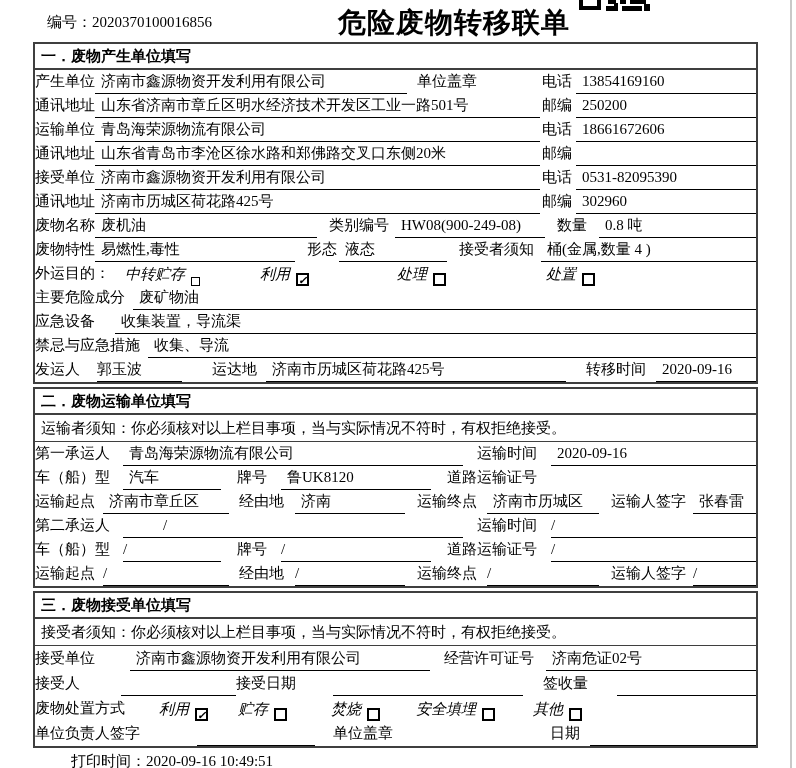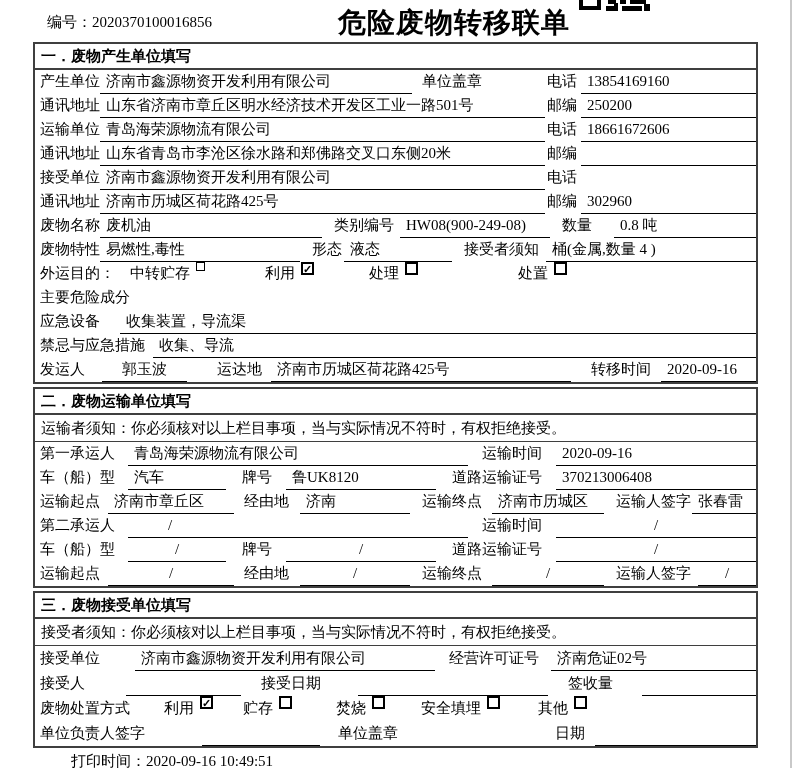--- a/index.html
+++ b/index.html
@@ -12,27 +12,27 @@
   
   .serial { position:absolute; left:47px; top:13px; font-size:15px; white-space:nowrap; }
   .title  { position:absolute; left:338px; top:4px; font-size:28px; font-weight:bold; letter-spacing:1px; white-space:nowrap; }
   .qr-frag { position:absolute; left:578px; top:0; width:72px; height:11px; overflow:hidden; }
   .edge-line { position:absolute; left:790px; top:0; width:2px; height:768px; background:#c9c9c9; }
   
   .doc { position:absolute; left:33px; top:42px; width:725px; }
   .sec { border:2px solid #3f3f3f; background:#fff; margin-bottom:3px; }
   .sec-h { height:26px; line-height:25px; font-weight:bold; font-size:15px; padding-left:6px; border-bottom:2px solid #3f3f3f; white-space:nowrap; }
   .notice { height:27px; line-height:26px; font-size:15px; padding-left:6px; border-bottom:1px solid #3f3f3f; white-space:nowrap; }
-  .row { display:flex; height:24px; line-height:23px; font-size:15px; padding-left:5px; overflow:hidden; }
+  .row { display:flex; height:24px; line-height:23px; font-size:15px; overflow:hidden; }
   .s3 .row { height:25px; line-height:24px; }
   .lbl { flex:none; white-space:nowrap; }
   .u { flex:none; border-bottom:1px solid #000; white-space:nowrap; overflow:hidden; padding-left:6px; }
   .u.fill { flex:1 1 auto; }
-  .u.ctr { text-align:center; padding-left:0; }
-  .opt { flex:none; white-space:nowrap; display:flex; align-items:flex-start; }
+  .u.ctr { padding-left:0; }
+  .opt { flex:none; white-space:nowrap; display:flex; align-items:flex-end;font-style:italic; }
   .opt-l { white-space:nowrap; }
   .cb { display:inline-block; width:13px; height:13px; border:2px solid #000; margin-left:6px;
         line-height:10px; text-align:center; font-size:11px; font-weight:bold; }
   .cb.sm { width:9px; height:9px; border-width:1px; line-height:7px; font-size:8px; margin-left:6px; }
   .print-line { margin:4px 0 0 38px; font-size:15px; white-space:nowrap; }
 </style>
 </head>
 <body>
 
 <div class="page">
@@ -85,36 +85,37 @@
         <span class="lbl" style="width:60px">通讯地址</span>
         <span class="u" style="width:445px">山东省青岛市李沧区徐水路和郑佛路交叉口东侧20米</span>
         <span class="lbl" style="width:34px;margin-left:2px">邮编</span>
         <span class="u fill"></span>
       </div>
 
       <div class="row">
         <span class="lbl" style="width:60px">接受单位</span>
         <span class="u" style="width:445px">济南市鑫源物资开发利用有限公司</span>
         <span class="lbl" style="width:34px;margin-left:2px">电话</span>
+        <span class="u fill">0531-82095390</span>
       </div>
 
       <div class="row">
         <span class="lbl" style="width:60px">通讯地址</span>
         <span class="u" style="width:445px">济南市历城区荷花路425号</span>
         <span class="lbl" style="width:34px;margin-left:2px">邮编</span>
         <span class="u fill">302960</span>
       </div>
 
       <div class="row">
         <span class="lbl" style="width:60px">废物名称</span>
         <span class="u" style="width:222px">废机油</span>
         <span class="lbl" style="width:62px;margin-left:12px">类别编号</span>
         <span class="u" style="width:150px;margin-left:4px">HW08(900-249-08)</span>
         <span class="lbl" style="width:32px;margin-left:12px">数量</span>
-        <span class="u fill" style="margin-left:20px">0.8 吨</span>
+        <span class="u fill" style="margin-left:10px">0.8 吨</span>
       </div>
 
       <div class="row">
         <span class="lbl" style="width:60px">废物特性</span>
         <span class="u" style="width:200px">易燃性,毒性</span>
         <span class="lbl" style="width:32px;margin-left:12px">形态</span>
         <span class="u" style="width:108px;">液态</span>
         <span class="lbl" style="width:62px;margin-left:12px">接受者须知</span>
         <span class="u fill" style="margin-left:20px">桶(金属,数量 4 )</span>
       </div>
@@ -122,32 +123,33 @@
       <div class="row">
         <span class="lbl" style="width:80px">外运目的：</span>
         <span class="opt" style="margin-left:10px">
           <span class="opt-l">中转贮存</span>
           <span class="cb sm"></span>
         </span>
         <span class="opt" style="margin-left:60px">
           <span class="opt-l">利用</span>
           <span class="cb">✓</span>
         </span>
-        <span class="opt" style="margin-left:55px">
+        <span class="opt" style="margin-left:88px">
           <span class="opt-l">处理</span>
           <span class="cb"></span>
         </span>
         <span class="opt" style="margin-left:100px">
           <span class="opt-l">处置</span>
           <span class="cb"></span>
         </span>
       </div>
 
       <div class="row">
         <span class="lbl" style="width:90px">主要危险成分</span>
+        <span class="u fill" style="margin-left:8px">废矿物油</span>
       </div>
 
       <div class="row">
         <span class="lbl" style="width:60px">应急设备</span>
         <span class="u fill" style="margin-left:20px">收集装置，导流渠</span>
       </div>
 
       <div class="row">
         <span class="lbl" style="width:105px">禁忌与应急措施</span>
         <span class="u fill" style="margin-left:8px">收集、导流</span>
@@ -173,32 +175,31 @@
         <span class="lbl" style="width:62px;margin-left:14px">运输时间</span>
         <span class="u fill" style="margin-left:12px">2020-09-16</span>
       </div>
 
       <div class="row">
         <span class="lbl" style="width:76px">车（船）型</span>
         <span class="u" style="width:98px;margin-left:12px">汽车</span>
         <span class="lbl" style="width:30px;margin-left:16px">牌号</span>
         <span class="u" style="width:150px;margin-left:14px">鲁UK8120</span>
         <span class="lbl" style="width:92px;margin-left:16px">道路运输证号</span>
-        <span class="u fill" style="margin-left:12px">370213006408</span>
       </div>
 
       <div class="row">
         <span class="lbl" style="width:60px">运输起点</span>
         <span class="u" style="width:126px;margin-left:8px">济南市章丘区</span>
         <span class="lbl" style="width:46px;margin-left:10px">经由地</span>
         <span class="u" style="width:110px;margin-left:10px">济南</span>
         <span class="lbl" style="width:60px;margin-left:12px">运输终点</span>
         <span class="u" style="width:112px;margin-left:10px">济南市历城区</span>
         <span class="lbl" style="width:76px;margin-left:12px">运输人签字</span>
-        <span class="u fill" style="">张春雷</span>
+        <span class="u fill" style="margin-left:6px">张春雷</span>
       </div>
 
       <div class="row">
         <span class="lbl" style="width:76px">第二承运人</span>
         <span class="u" style="width:340px;margin-left:12px;padding-left:40px">/</span>
         <span class="lbl" style="width:62px;margin-left:14px">运输时间</span>
         <span class="u ctr fill" style="margin-left:12px">/</span>
       </div>
 
       <div class="row">
@@ -229,21 +230,21 @@
       <div class="row">
         <span class="lbl" style="width:60px">接受单位</span>
         <span class="u" style="width:300px;margin-left:35px">济南市鑫源物资开发利用有限公司</span>
         <span class="lbl" style="width:92px;margin-left:14px">经营许可证号</span>
         <span class="u fill" style="margin-left:10px">济南危证02号</span>
       </div>
 
       <div class="row">
         <span class="lbl" style="width:46px">接受人</span>
         <span class="u" style="width:115px;margin-left:40px"></span>
-        <span class="lbl" style="width:62px;margin-left:20px">接受日期</span>
+        <span class="lbl" style="width:62px;">接受日期</span>
         <span class="u" style="width:190px;margin-left:35px"></span>
         <span class="lbl" style="width:46px;margin-left:20px">签收量</span>
         <span class="u fill" style="margin-left:28px"></span>
       </div>
 
       <div class="row">
         <span class="lbl" style="width:92px">废物处置方式</span>
         <span class="opt" style="margin-left:32px">
           <span class="opt-l">利用</span>
           <span class="cb">✓</span>

